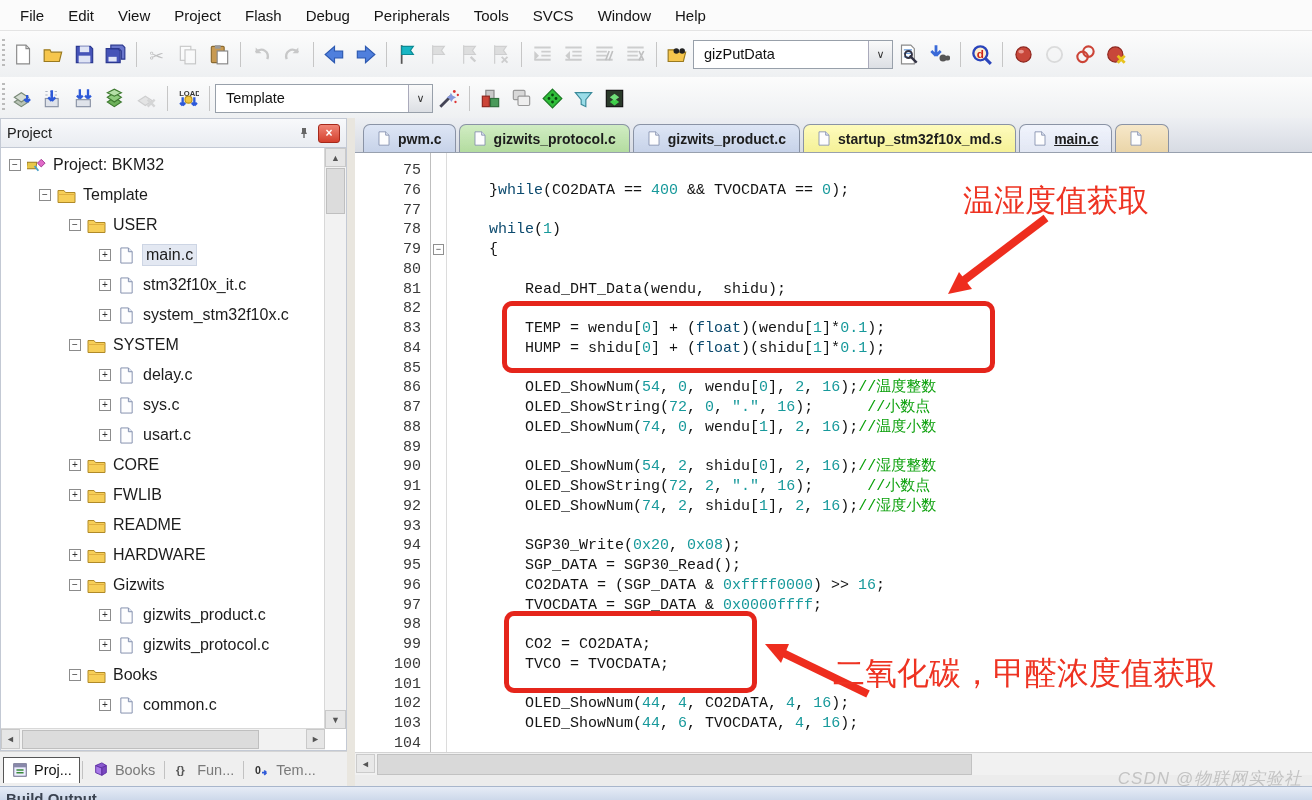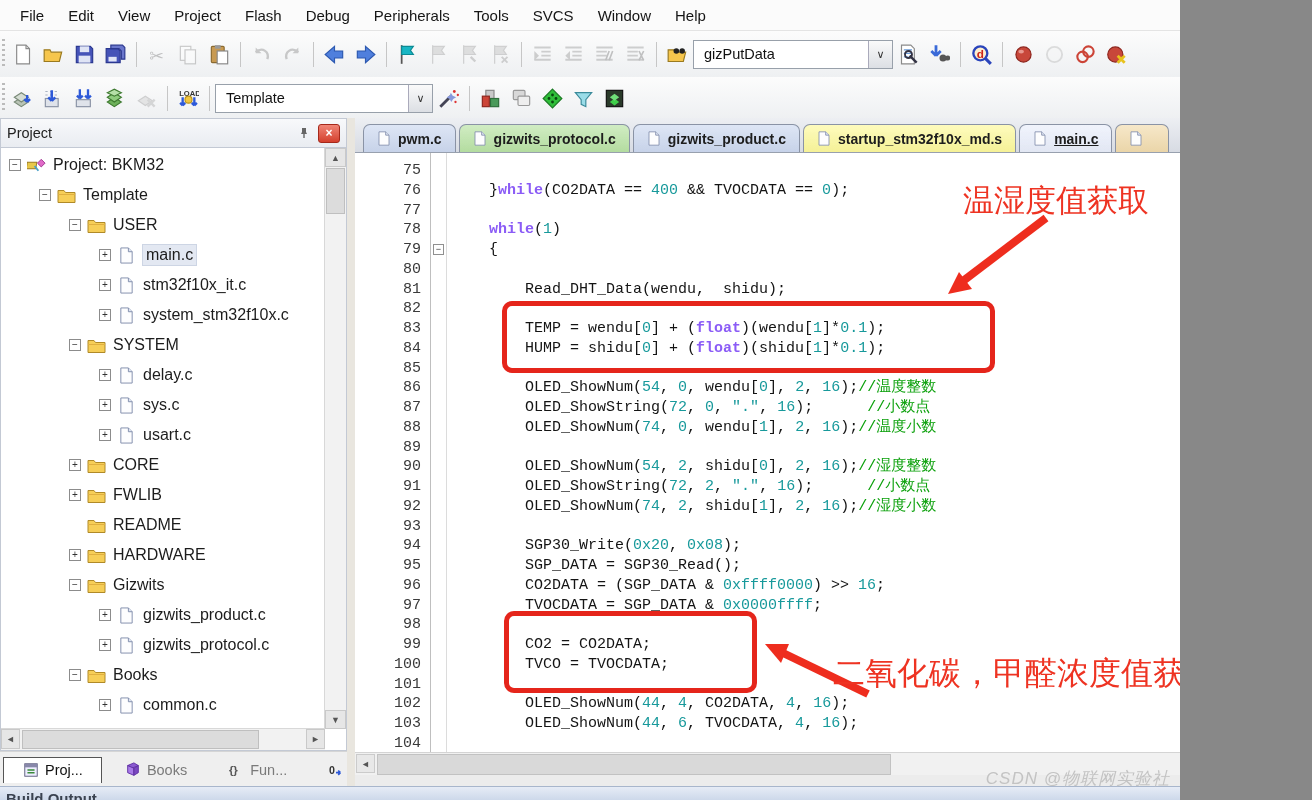--- a/index.html
+++ b/index.html
@@ -1,16 +1,16 @@
 <!DOCTYPE html>
 <html><head>
 <meta charset="utf-8">
 <style>
   html,body{margin:0;padding:0;background:#888;}
-  .window{position:relative;width:1180px;height:800px;background:#fff;overflow:hidden;
+  .window{position:relative;width:1312px;height:800px;background:#fff;overflow:hidden;
           font-family:"Liberation Sans",sans-serif;-webkit-font-smoothing:antialiased;}
   
   .menubar{height:30px;display:flex;align-items:center;background:#fbfbfb;font-size:15px;color:#151515;padding-left:8px;}
   .menu-item{padding:0 12px;cursor:default;}
   
   .toolbar{display:flex;align-items:center;background:linear-gradient(#fcfcfc,#eef0f2);}
   .tb1{height:46px;border-top:1px solid #e4e4e4;}
   .tb2{height:42px;border-bottom:1px solid #cfd3d9;}
   .grip{width:8px;height:30px;margin:0 2px;background:repeating-linear-gradient(#bbb 0 2px,transparent 2px 5px);width:3px;}
   .tbtn{width:31px;height:30px;display:flex;align-items:center;justify-content:center;flex:none;}
@@ -46,21 +46,21 @@
   .vscroll{position:absolute;top:0;right:0;width:21px;bottom:21px;background:#f2f2f2;border-left:1px solid #d8d8d8;}
   .vscroll .arr{height:19px;background:#e6e6e6;border:1px solid #c9c9c9;display:flex;align-items:center;justify-content:center;font-size:9px;color:#555;box-sizing:border-box;}
   .vscroll .thumb{position:absolute;top:20px;left:1px;right:1px;height:44px;background:#dcdcdc;border:1px solid #bfbfbf;}
   .vscroll .arr.bottom{position:absolute;bottom:0;left:0;right:0;}
   .hscroll{position:absolute;left:0;right:21px;bottom:0;height:21px;background:#f2f2f2;border-top:1px solid #d8d8d8;display:flex;}
   .hscroll .arr{width:19px;height:20px;background:#e6e6e6;border:1px solid #c9c9c9;display:flex;align-items:center;justify-content:center;font-size:9px;color:#555;box-sizing:border-box;flex:none;}
   .hscroll .track{flex:1;position:relative;}
   .hscroll .thumb{position:absolute;left:2px;top:1px;height:17px;width:82%;background:#dcdcdc;border:1px solid #bfbfbf;}
   
   .bottom-tabs{height:35px;display:flex;align-items:center;background:#efefef;padding-left:3px;font-size:14.5px;color:#7a7a7a;border-top:1px solid #d5d5d5;}
-  .btab{display:flex;align-items:center;gap:5px;padding:4px 18px;white-space:nowrap;}
+  .btab{display:flex;align-items:center;gap:5px;padding:4px 7px;white-space:nowrap;}
   .btab.active{background:#fff;border:1px solid #555;border-bottom:none;color:#111;height:26px;box-sizing:border-box;}
   .btab .bico{width:18px;height:16px;display:flex;align-items:center;justify-content:center;}
   .btab .bico svg{width:18px;height:16px;}
   .bsep{width:1px;height:18px;background:#c2c2c2;margin:0 2px;}
   
   .splitter{width:8px;background:#e9e6df;flex:none;}
   
   .editor{flex:1;display:flex;flex-direction:column;background:#fff;min-width:0;}
   .tabbar{height:34px;background:linear-gradient(#edeff3,#d7dbe3);display:flex;align-items:flex-end;padding-left:8px;border-bottom:1px solid #98a0ae;overflow:hidden;}
   .etab{height:27px;display:flex;align-items:center;gap:7px;padding:0 13px;border:1px solid #8a93a5;border-bottom:none;
@@ -69,21 +69,21 @@
   .etab.active .elabel{text-decoration:underline;}
   .code-wrap{flex:1;display:flex;overflow:hidden;position:relative;}
   .gutter{width:76px;flex:none;box-sizing:border-box;background:#fff;border-right:1px solid #bfbfbf;
           font-family:"Liberation Mono","DejaVu Sans Mono",monospace;font-size:15px;color:#3a3a3a;
           text-align:right;padding:8px 9px 0 0;line-height:19.75px;}
   .foldcol{width:15px;flex:none;border-right:1px solid #dcdcdc;padding-top:8px;line-height:19.75px;}
   .foldrow{height:19.75px;display:flex;align-items:center;justify-content:center;}
   .foldbox{width:11px;height:11px;border:1px solid #909090;background:#fff;font-size:9px;line-height:9px;text-align:center;color:#333;box-sizing:border-box;}
   .codecol{flex:1;min-width:0;font-family:"Liberation Mono","DejaVu Sans Mono",monospace;font-size:15px;
            line-height:19.75px;padding:8px 0 0 6px;white-space:pre;color:#141414;overflow:hidden;}
-  .codecol .k{color:#8b5cf6;font-weight:bold;} .codecol .n{color:#17999b;} .codecol .s{color:#17999b;} .codecol .c{color:#0aa00a;}
+  .codecol .k{color:#0c4a6e;} .codecol .n{color:#17999b;} .codecol .s{color:#17999b;} .codecol .c{color:#0aa00a;}
   .editor-hscroll{height:22px;background:#f1f1f1;border-top:1px solid #d4d4d4;position:relative;flex:none;}
   .editor-hscroll .arr{position:absolute;left:1px;top:1px;width:19px;height:19px;background:#e8e8e8;border:1px solid #cbcbcb;
       display:flex;align-items:center;justify-content:center;font-size:9px;color:#555;box-sizing:border-box;}
   .editor-hscroll .thumb{position:absolute;left:22px;top:1px;height:19px;width:62%;background:#d9d9d9;border:1px solid #c2c2c2;}
   .editor-footer{height:12px;background:#ececec;flex:none;}
   
   .overlay{position:absolute;inset:0;pointer-events:none;z-index:40;}
   .redbox{position:absolute;border:5px solid #e5251b;border-radius:10px;}
   .ann{position:absolute;color:#ee3322;font-weight:normal;white-space:nowrap;}
   

